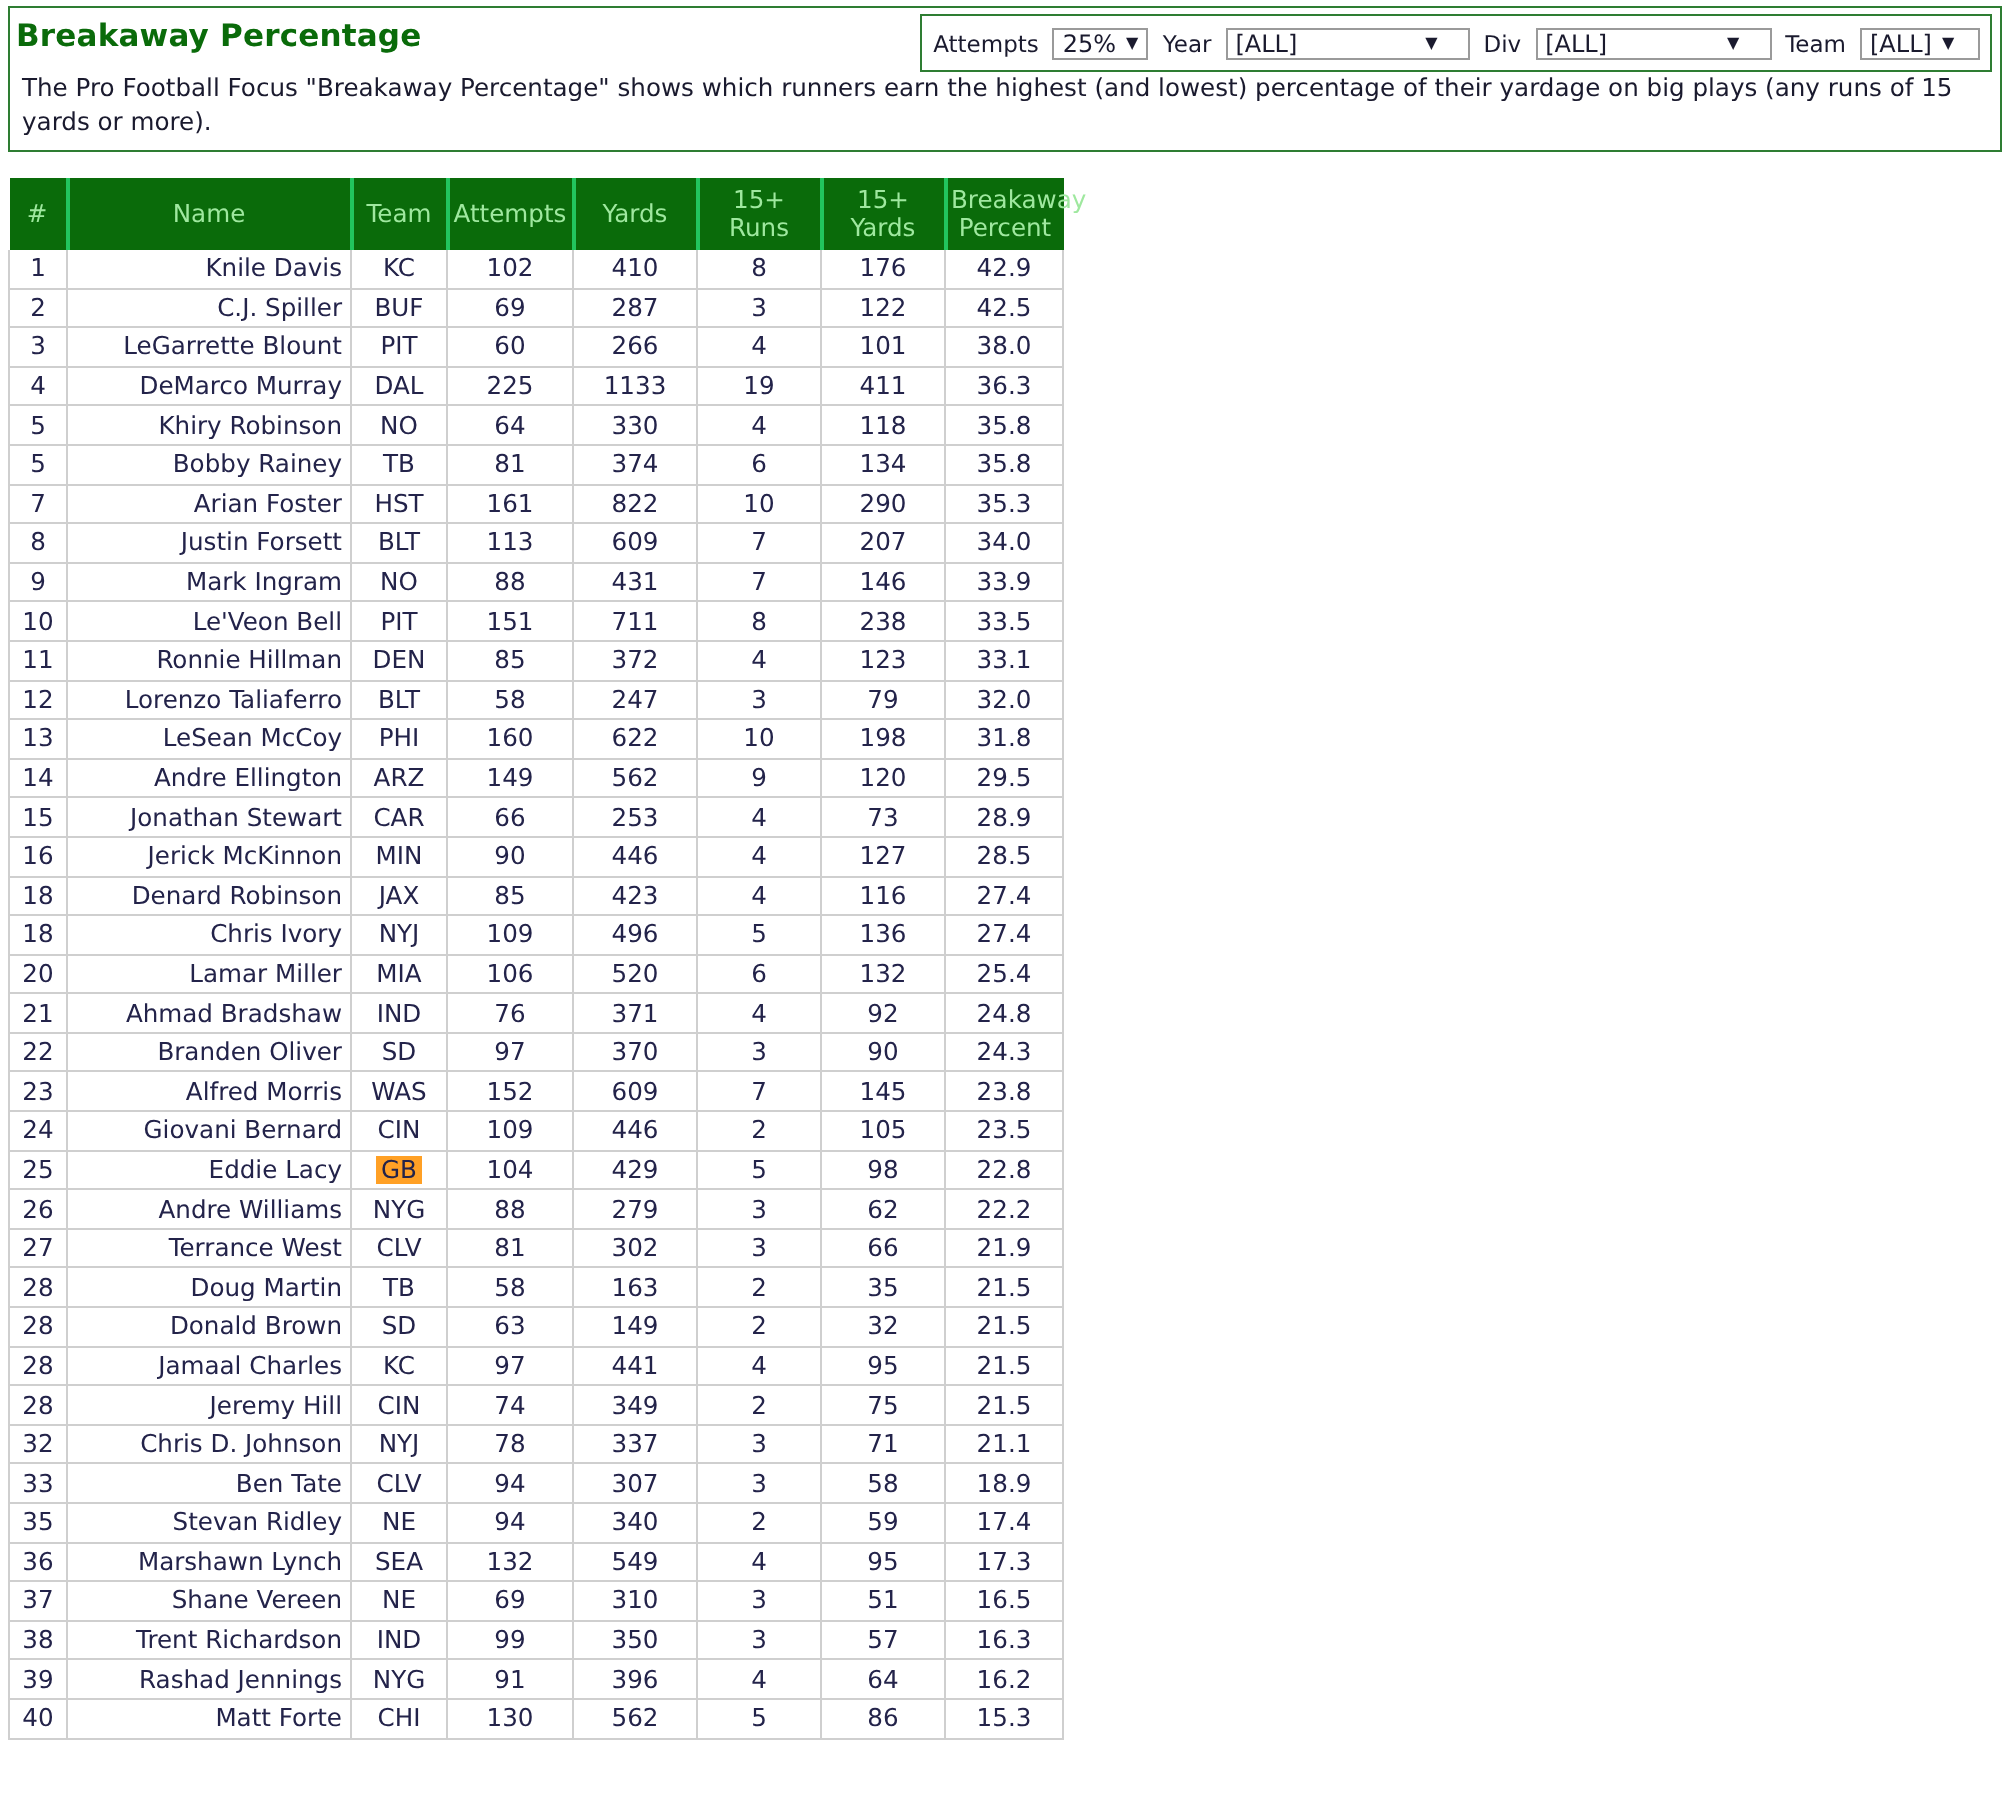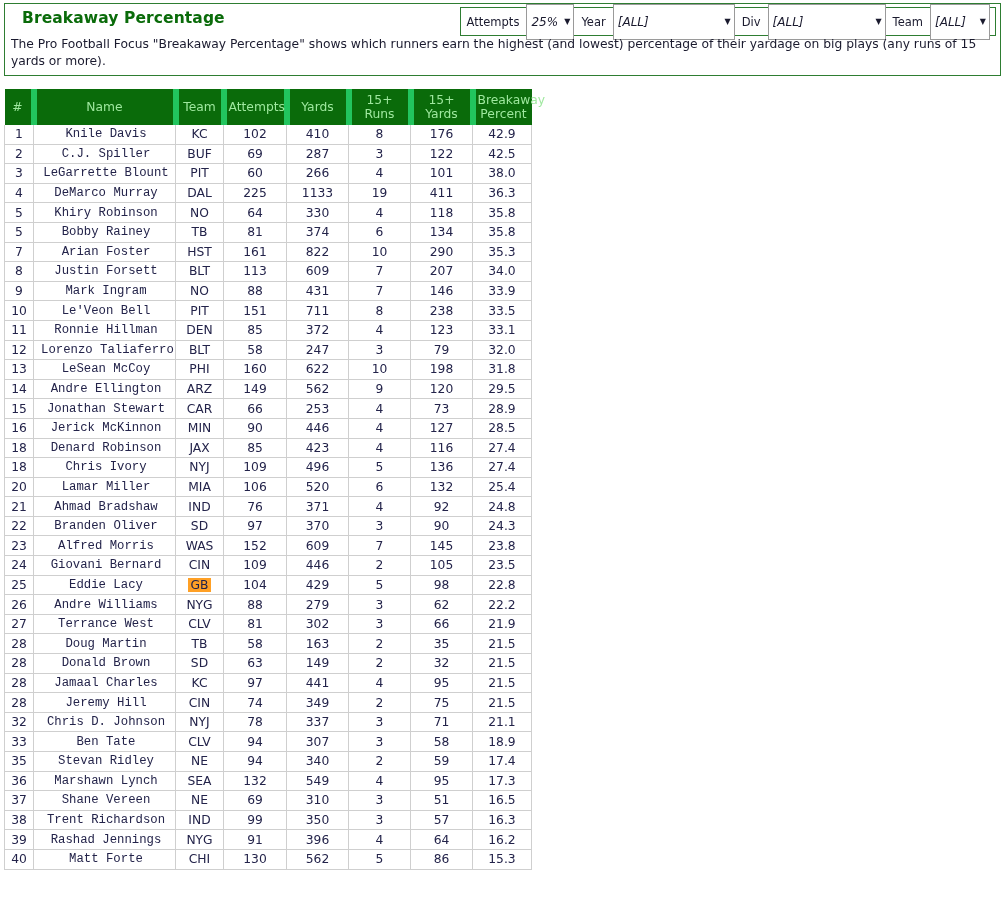--- a/index.html
+++ b/index.html
@@ -22,21 +22,21 @@
     background: #ffffff;
     box-sizing: border-box;
     height: 73px;
   }
   .title-row {
     position: relative;
     height: 30px;
   }
   .page-title {
     position: absolute;
-    left: 17px;
+    left: 3px;
     top: 5px;
     font-size: 15.5px;
     font-weight: bold;
     color: #0a6b0a;
     letter-spacing: 0.1px;
     white-space: nowrap;
   }
 
   .controls {
     position: absolute;
@@ -52,30 +52,29 @@
     box-sizing: content-box;
   }
   .ctrl-label {
     font-size: 11.5px;
     color: #1a1a2e;
     white-space: nowrap;
   }
   .select-box {
     border: 1px solid #9a9a9a;
     background: #ffffff;
-    height: 36px;
+    height: 16px;
     display: flex;
     align-items: center;
     justify-content: space-between;
-    padding: 0 3px 0 4px;
+    padding: 0 15px 0 4px;
     font-size: 12px;
     color: #1a1a2e;
     box-sizing: border-box;
     cursor: default;
-    font-style: italic;
   }
   .select-box .sel-val { white-space: nowrap; }
   .select-box .arrow {
     font-size: 8px;
     margin-left: 5px;
     color: #1a1a2e;
     line-height: 1;
   }
   .sel-attempts { width: 48px; }
   .sel-year { width: 122px; }
@@ -102,21 +101,21 @@
     width: 527px;
     table-layout: fixed;
   }
   table.data thead th {
     background: #0a6b0a;
     color: #9fe89f;
     font-size: 12.3px;
     font-weight: normal;
     text-align: center;
     padding: 4px 2px;
-    border-left: 6px solid #22c55e;
+    border-left: 2px solid #22c55e;
     border-right: 1px solid #ffffff;
     line-height: 14px;
     vertical-align: middle;
   }
   table.data thead th:first-child { border-left: none; }
   table.data thead th:last-child { border-right: none; }
 
   table.data tbody td {
     font-size: 12.3px;
     color: #23234a;
@@ -125,23 +124,22 @@
     border-right: 1px solid #cfcfcf;
     padding: 1px 4px;
     height: 16.6px;
     text-align: center;
     white-space: nowrap;
     overflow: hidden;
     background: #ffffff;
   }
   table.data tbody tr:first-child td { border-top: none; }
   table.data tbody td.col-name {
-    text-align: center;
+    text-align: right;
     padding-left: 7px;
-    font-family: Liberation Mono, monospace;
   }
   table.data tbody td.col-rank {
     text-align: center;
   }
   td .hl {
     background: #ffa025;
     padding: 0 3px;
     display: inline-block;
   }
 

